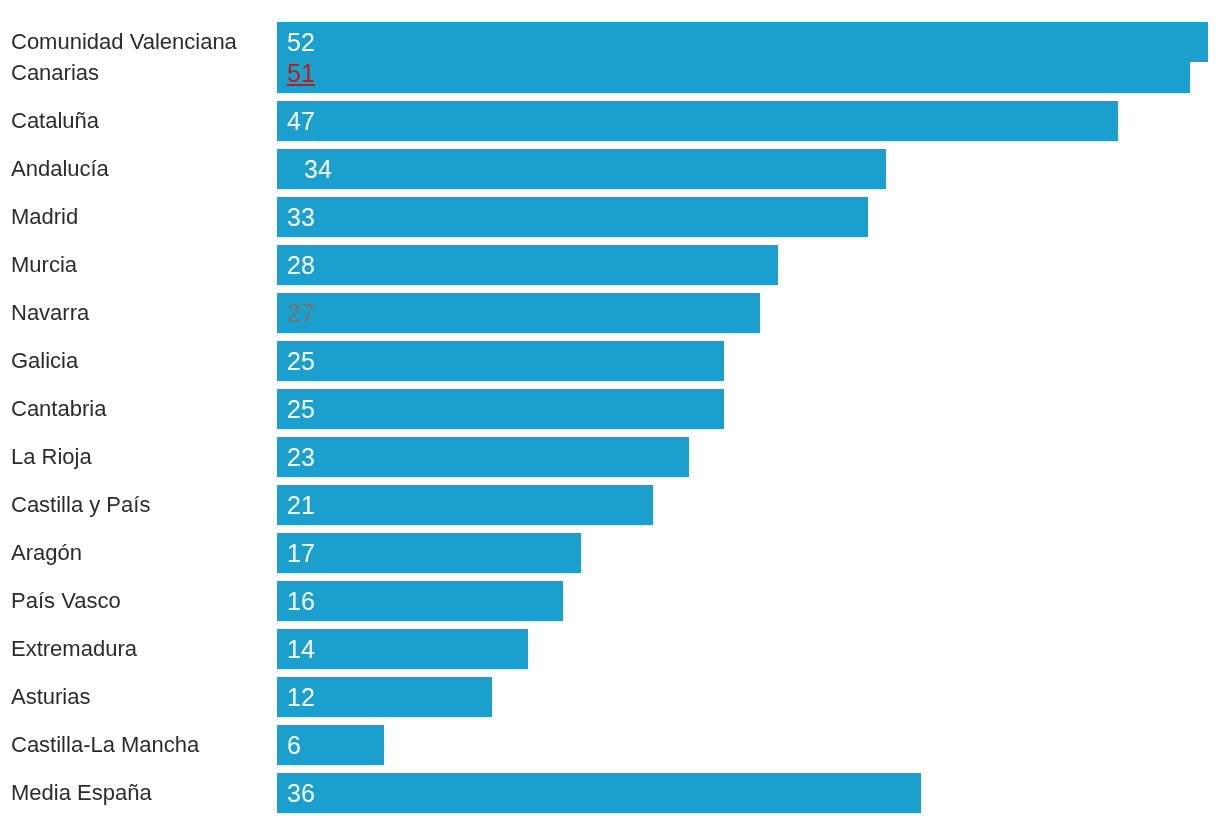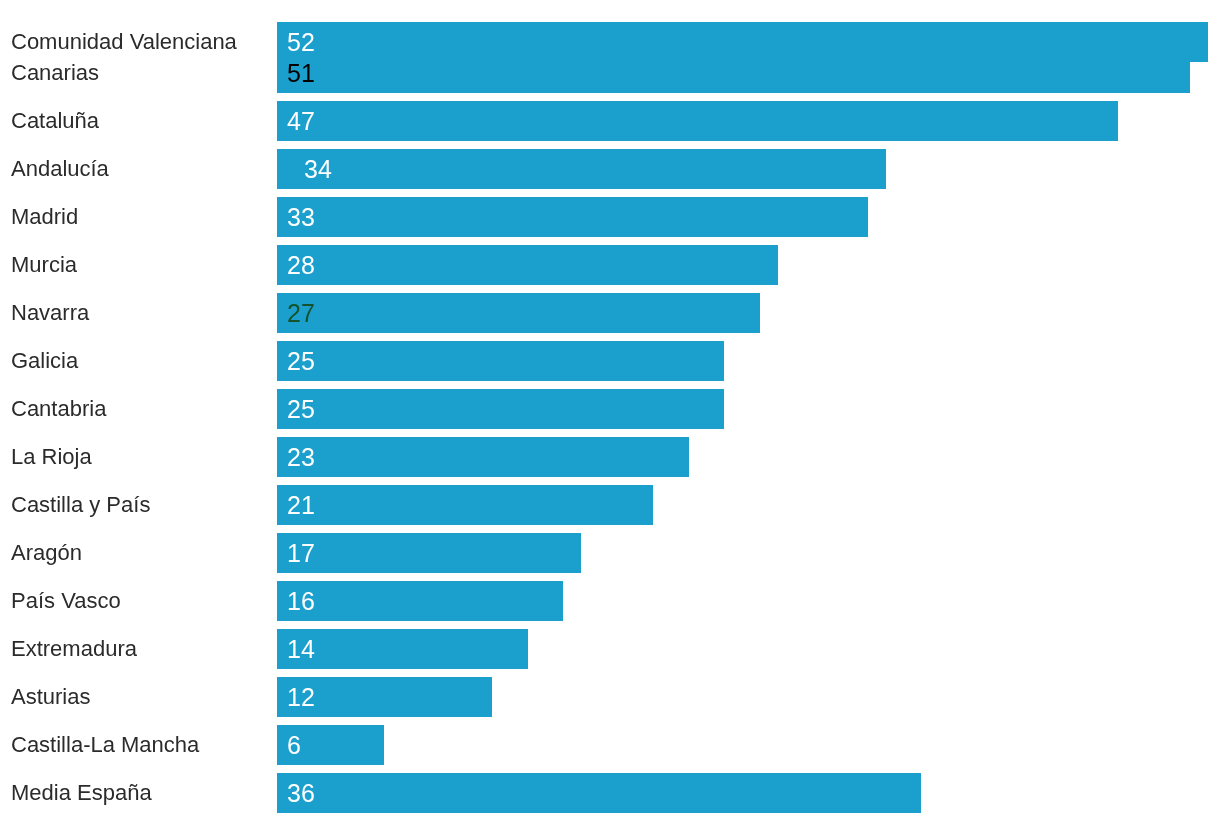--- a/index.html
+++ b/index.html
@@ -71,21 +71,21 @@
       <div class="cat-label" style="height: 40px; line-height: 40px; color: rgb(43, 43, 43);">Comunidad Valenciana</div>
       <div class="bar-wrap" style="left: 277px; height: 40px; width: 931px;">
         <div class="bar" style="height: 40px; width: 931px; background: rgb(27, 160, 206);"></div>
         <div class="bar-value" style="height: 40px; line-height: 40px; color: rgb(255, 255, 255);">52</div>
       </div>
     </div>
     <div class="row" style="top: 53px; height: 40px; padding-left: 44px;">
       <div class="cat-label" style="height: 40px; line-height: 40px; color: rgb(43, 43, 43);">Canarias</div>
       <div class="bar-wrap" style="left: 277px; height: 40px; width: 913px;">
         <div class="bar" style="height: 40px; width: 913px; background: rgb(27, 160, 206);"></div>
-        <div class="bar-value" style="height: 40px; line-height: 40px; color: #000000;">51</div>
+        <div class="bar-value" style="height: 40px; line-height: 40px; color: #b91c1c; text-decoration: underline;">51</div>
       </div>
     </div>
     <div class="row" style="top: 101px; height: 40px;">
       <div class="cat-label" style="height: 40px; line-height: 40px; color: rgb(43, 43, 43);">Cataluña</div>
       <div class="bar-wrap" style="left: 277px; height: 40px; width: 841px;">
         <div class="bar" style="height: 40px; width: 841px; background: rgb(27, 160, 206);"></div>
         <div class="bar-value" style="height: 40px; line-height: 40px; color: rgb(255, 255, 255);">47</div>
       </div>
     </div>
     <div class="row" style="top: 149px; height: 40px;">
@@ -106,21 +106,21 @@
       <div class="cat-label" style="height: 40px; line-height: 40px; color: rgb(43, 43, 43);">Murcia</div>
       <div class="bar-wrap" style="left: 277px; height: 40px; width: 501px;">
         <div class="bar" style="height: 40px; width: 501px; background: rgb(27, 160, 206);"></div>
         <div class="bar-value" style="height: 40px; line-height: 40px; color: rgb(255, 255, 255);">28</div>
       </div>
     </div>
     <div class="row" style="top: 293px; height: 40px;">
       <div class="cat-label" style="height: 40px; line-height: 40px; color: rgb(43, 43, 43);">Navarra</div>
       <div class="bar-wrap" style="left: 277px; height: 40px; width: 483px;">
         <div class="bar" style="height: 40px; width: 483px; background: rgb(27, 160, 206);"></div>
-        <div class="bar-value" style="height: 48px; line-height: 40px; color: #14532d;">27</div>
+        <div class="bar-value" style="height: 48px; line-height: 40px; color: #737373;">27</div>
       </div>
     </div>
     <div class="row" style="top: 341px; height: 40px;">
       <div class="cat-label" style="height: 40px; line-height: 40px; color: rgb(43, 43, 43);">Galicia</div>
       <div class="bar-wrap" style="left: 277px; height: 40px; width: 447px;">
         <div class="bar" style="height: 40px; width: 447px; background: rgb(27, 160, 206);"></div>
         <div class="bar-value" style="height: 40px; line-height: 40px; color: rgb(255, 255, 255);">25</div>
       </div>
     </div>
     <div class="row" style="top: 389px; height: 40px;">

